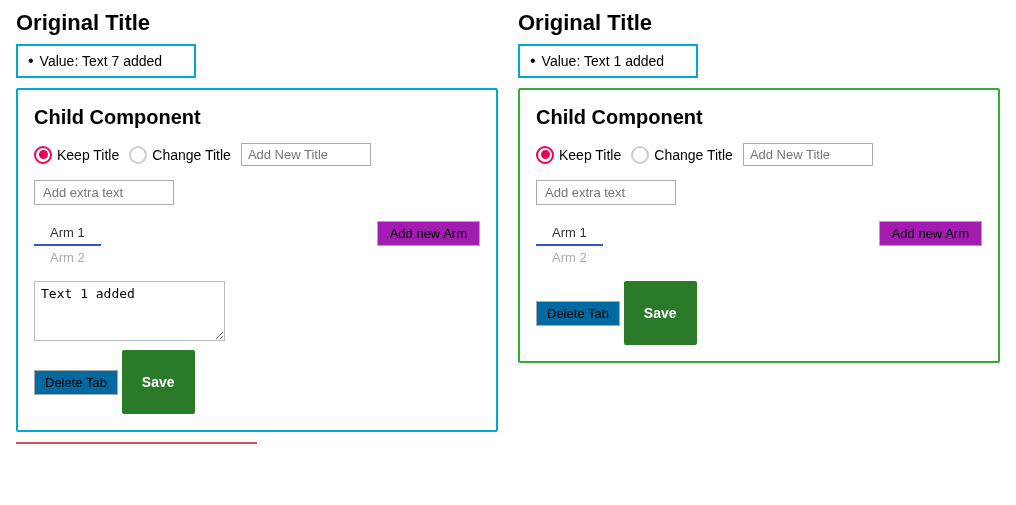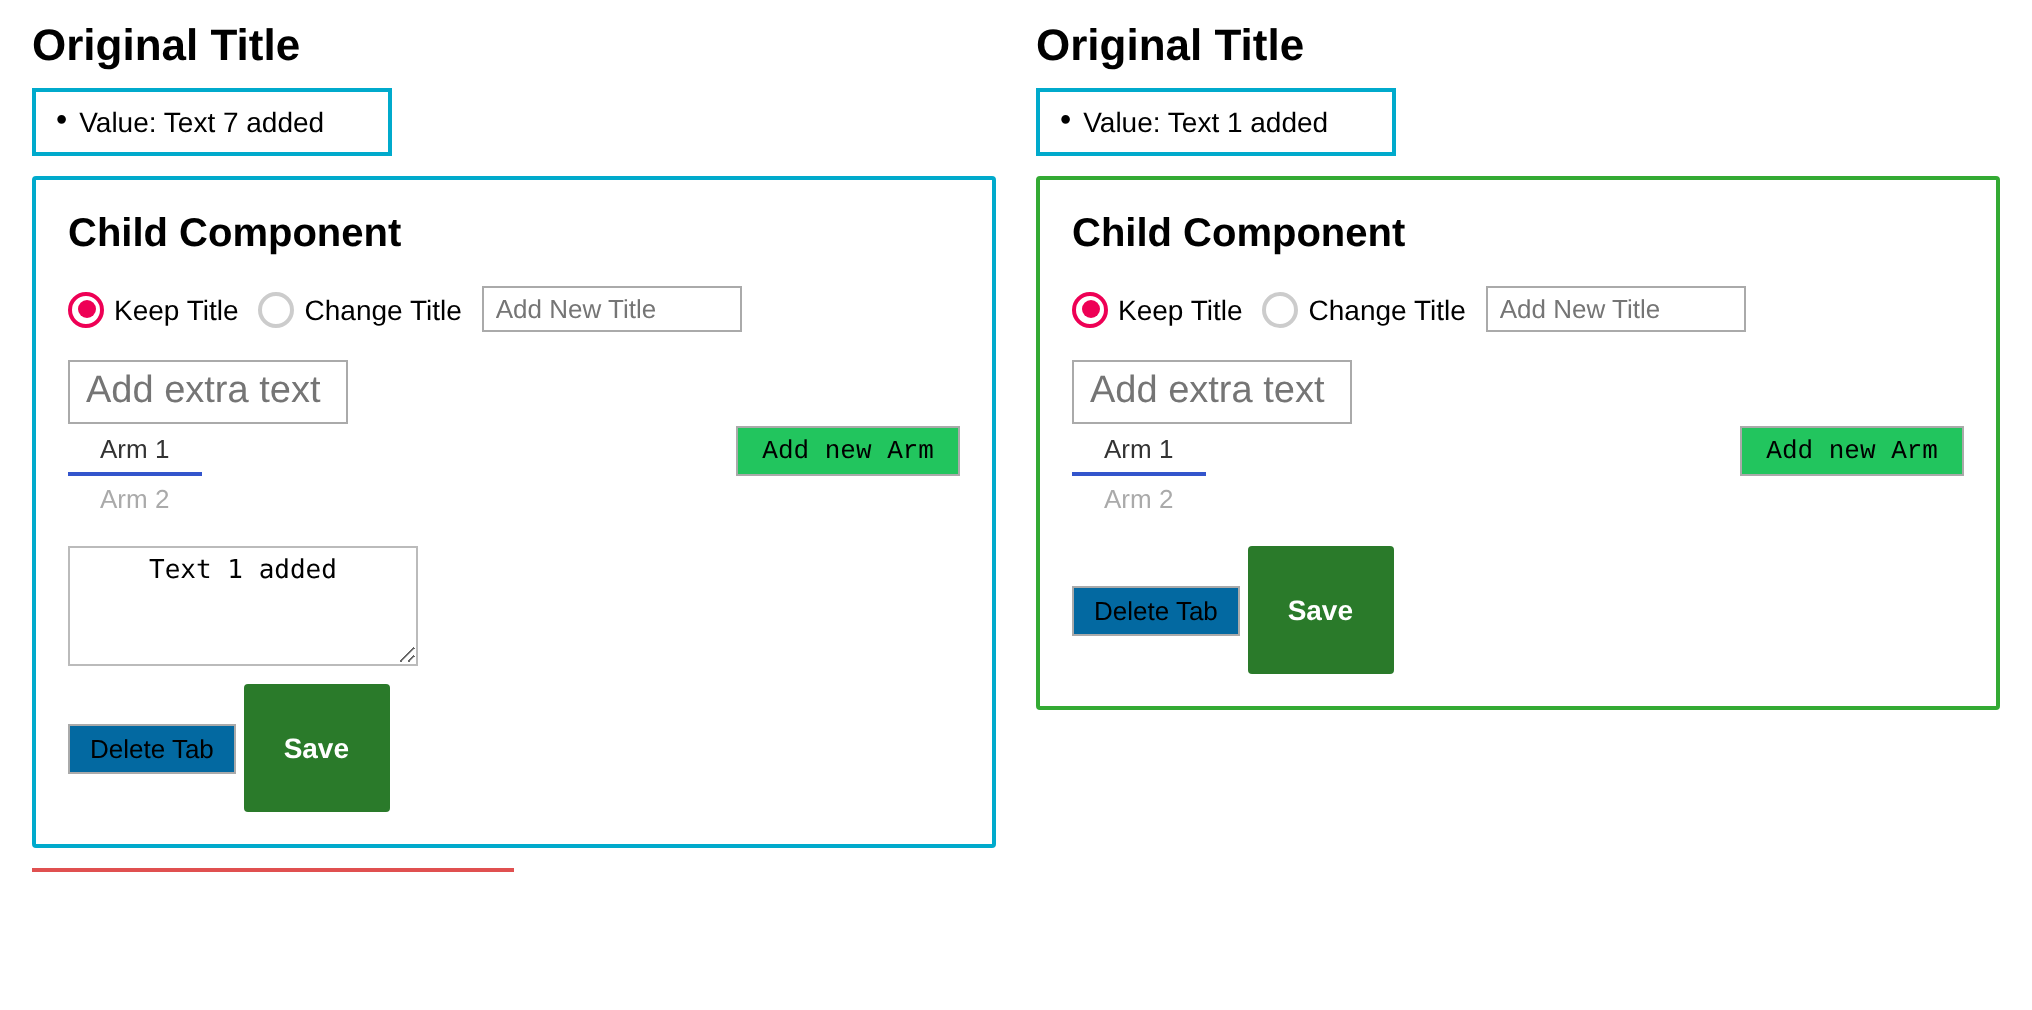--- a/index.html
+++ b/index.html
@@ -82,24 +82,24 @@
     .title-input {
       border: 1px solid #aaa;
       padding: 3px 6px;
       font-size: 13px;
       width: 130px;
       color: #888;
     }
     .extra-text-input {
       border: 1px solid #aaa;
       padding: 4px 8px;
-      font-size: 19px;
+      font-size: 13px;
       width: 140px;
       color: #888;
-      margin-bottom: 1px;
+      margin-bottom: 16px;
       display: block;
     }
     .arms-section {
       margin-bottom: 6px;
     }
     .arms-tabs {
       display: flex;
       gap: 0;
       align-items: flex-end;
       margin-bottom: 2px;
@@ -112,41 +112,39 @@
       cursor: pointer;
       border-bottom: 2px solid transparent;
     }
     .arm-tab.active {
       color: #333;
       border-bottom: 2px solid #3355cc;
     }
     .add-arm-btn {
       margin-left: auto;
       padding: 4px 12px;
-      background: #22c55e;
-      border: 1px solid #aaa;
-      font-size: 13px;
-      cursor: pointer;
-      font-family: Liberation Mono, monospace;
+      background: #a21caf;
+      border: 1px solid #aaa;
+      font-size: 13px;
+      cursor: pointer;
     }
     .arms-row {
       display: flex;
       align-items: flex-start;
       gap: 8px;
       margin-bottom: 8px;
     }
     .arm-textarea {
       border: 1px solid #bbb;
       padding: 4px 6px;
       font-size: 13px;
       font-family: monospace;
-      width: 175px;
+      width: 191px;
       height: 60px;
       resize: both;
-      text-align: center;
     }
     .delete-tab-btn {
       padding: 4px 10px;
       background: #0369a1;
       border: 1px solid #aaa;
       font-size: 13px;
       cursor: pointer;
       margin-bottom: 12px;
     }
     .save-btn {

